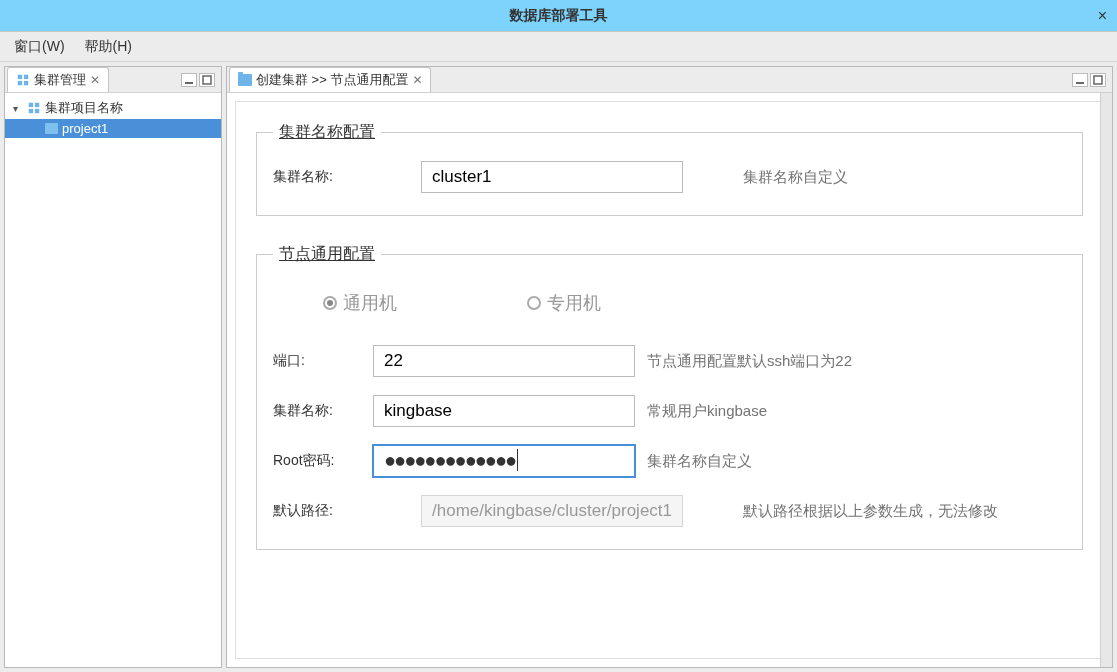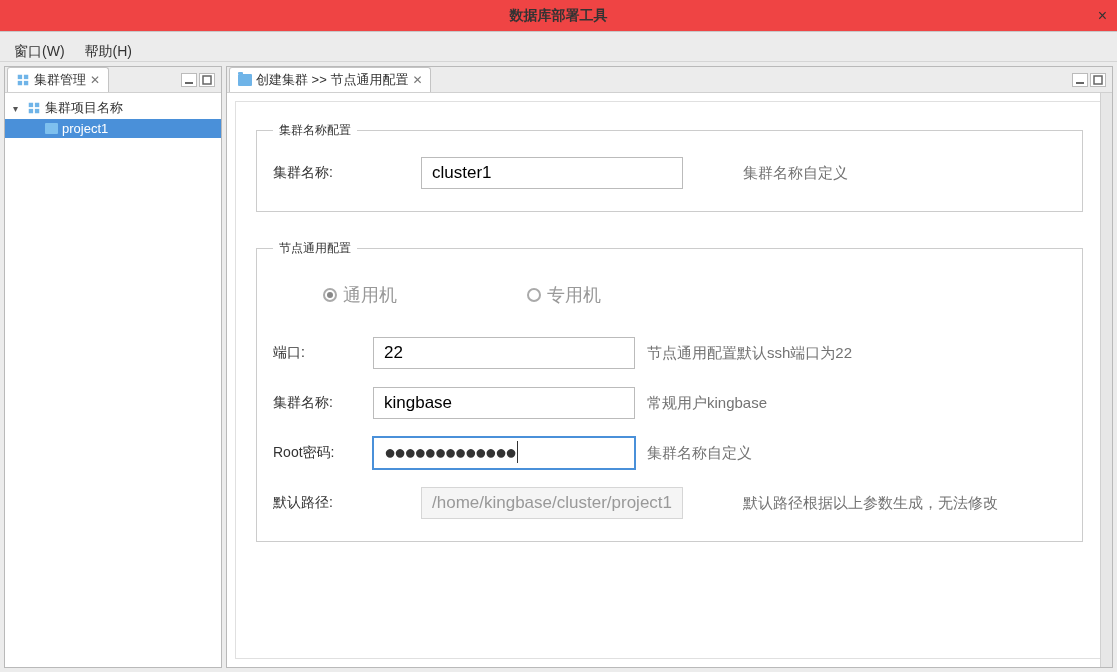--- a/index.html
+++ b/index.html
@@ -1,22 +1,22 @@
 <!DOCTYPE html>
 <html><head>
   <meta charset="utf-8">
   <style>
     * { margin: 0; padding: 0; box-sizing: border-box; font-family: sans-serif; }
     body { background: #f0f0f0; width: 1117px; height: 672px; overflow: hidden; font-size: 14px; color: #333; }
     
-    .titlebar { background: #ef4444; height: 32px; display: flex; align-items: center; justify-content: center; position: relative; border-bottom: 1px solid #c8c8c8; }
+    .titlebar { background: #7dd3fc; height: 32px; display: flex; align-items: center; justify-content: center; position: relative; border-bottom: 1px solid #c8c8c8; }
     .titlebar-title { font-weight: bold; }
     .titlebar-close { position: absolute; right: 10px; font-size: 16px; cursor: default; }
     
-    .menubar { background: #ececec; height: 30px; display: flex; align-items: flex-end; padding: 0 14px; gap: 20px; border-bottom: 1px solid #d5d5d5; }
+    .menubar { background: #ececec; height: 30px; display: flex; align-items: center; padding: 0 14px; gap: 20px; border-bottom: 1px solid #d5d5d5; }
     .menubar-item { font-size: 14px; }
     
     .workspace { display: flex; height: calc(100% - 62px); padding: 4px; gap: 4px; background: #ececec; }
     
     .pane { background: #fff; border: 1px solid #b9b9b9; display: flex; flex-direction: column; }
     .pane-left { width: 218px; }
     .pane-right { flex: 1; position: relative; }
     
     .pane-tabs { background: #ececec; height: 26px; display: flex; align-items: center; justify-content: space-between; border-bottom: 1px solid #d0d0d0; padding: 0 2px; }
     .tab { display: flex; align-items: center; gap: 4px; background: #fff; padding: 3px 8px; border: 1px solid #c4c4c4; border-bottom: none; border-radius: 3px 3px 0 0; font-size: 13px; }
@@ -34,21 +34,21 @@
     .tree-row { display: flex; align-items: center; gap: 4px; padding: 2px 8px; font-size: 13px; }
     .tree-row.selected { background: #4a90d9; color: #fff; }
     .tree-expander { width: 10px; font-size: 10px; color: #555; }
     .tree-child { padding-left: 40px; }
     
     .folder-icon-small { width: 13px; height: 11px; background: #7ec0ee; border-radius: 1px; display: inline-block; position: relative; }
     
     .content-area { flex: 1; padding: 20px 20px 20px 20px; overflow: auto; border: 1px solid #e0e0e0; margin: 8px; }
     
     fieldset { border: 1px solid #ccc; padding: 18px 16px 22px 16px; margin-bottom: 28px; }
-    legend { padding: 0 6px; font-size: 12px; }
+    legend { padding: 0 6px; font-size: 16px; text-decoration: underline; }
     
     .form-row { display: flex; align-items: center; margin-bottom: 18px; }
     .form-row:last-child { margin-bottom: 0; gap: 48px; }
     .form-label { width: 100px; font-size: 14px; }
     .form-input { width: 262px; height: 32px; border: 1px solid #bbb; padding: 0 10px; font-size: 17px; background: #fff; }
     .form-input.focused { border-color: #4a90d9; box-shadow: 0 0 0 1px #4a90d9; }
     .form-input.disabled { background: #f5f5f5; color: #999; border-color: #d6d6d6; }
     .annotation { color: #737373; margin-left: 12px; font-size: 15px; }
     
     .radio-row { display: flex; gap: 130px; padding-left: 50px; margin-bottom: 30px; margin-top: 8px; }

